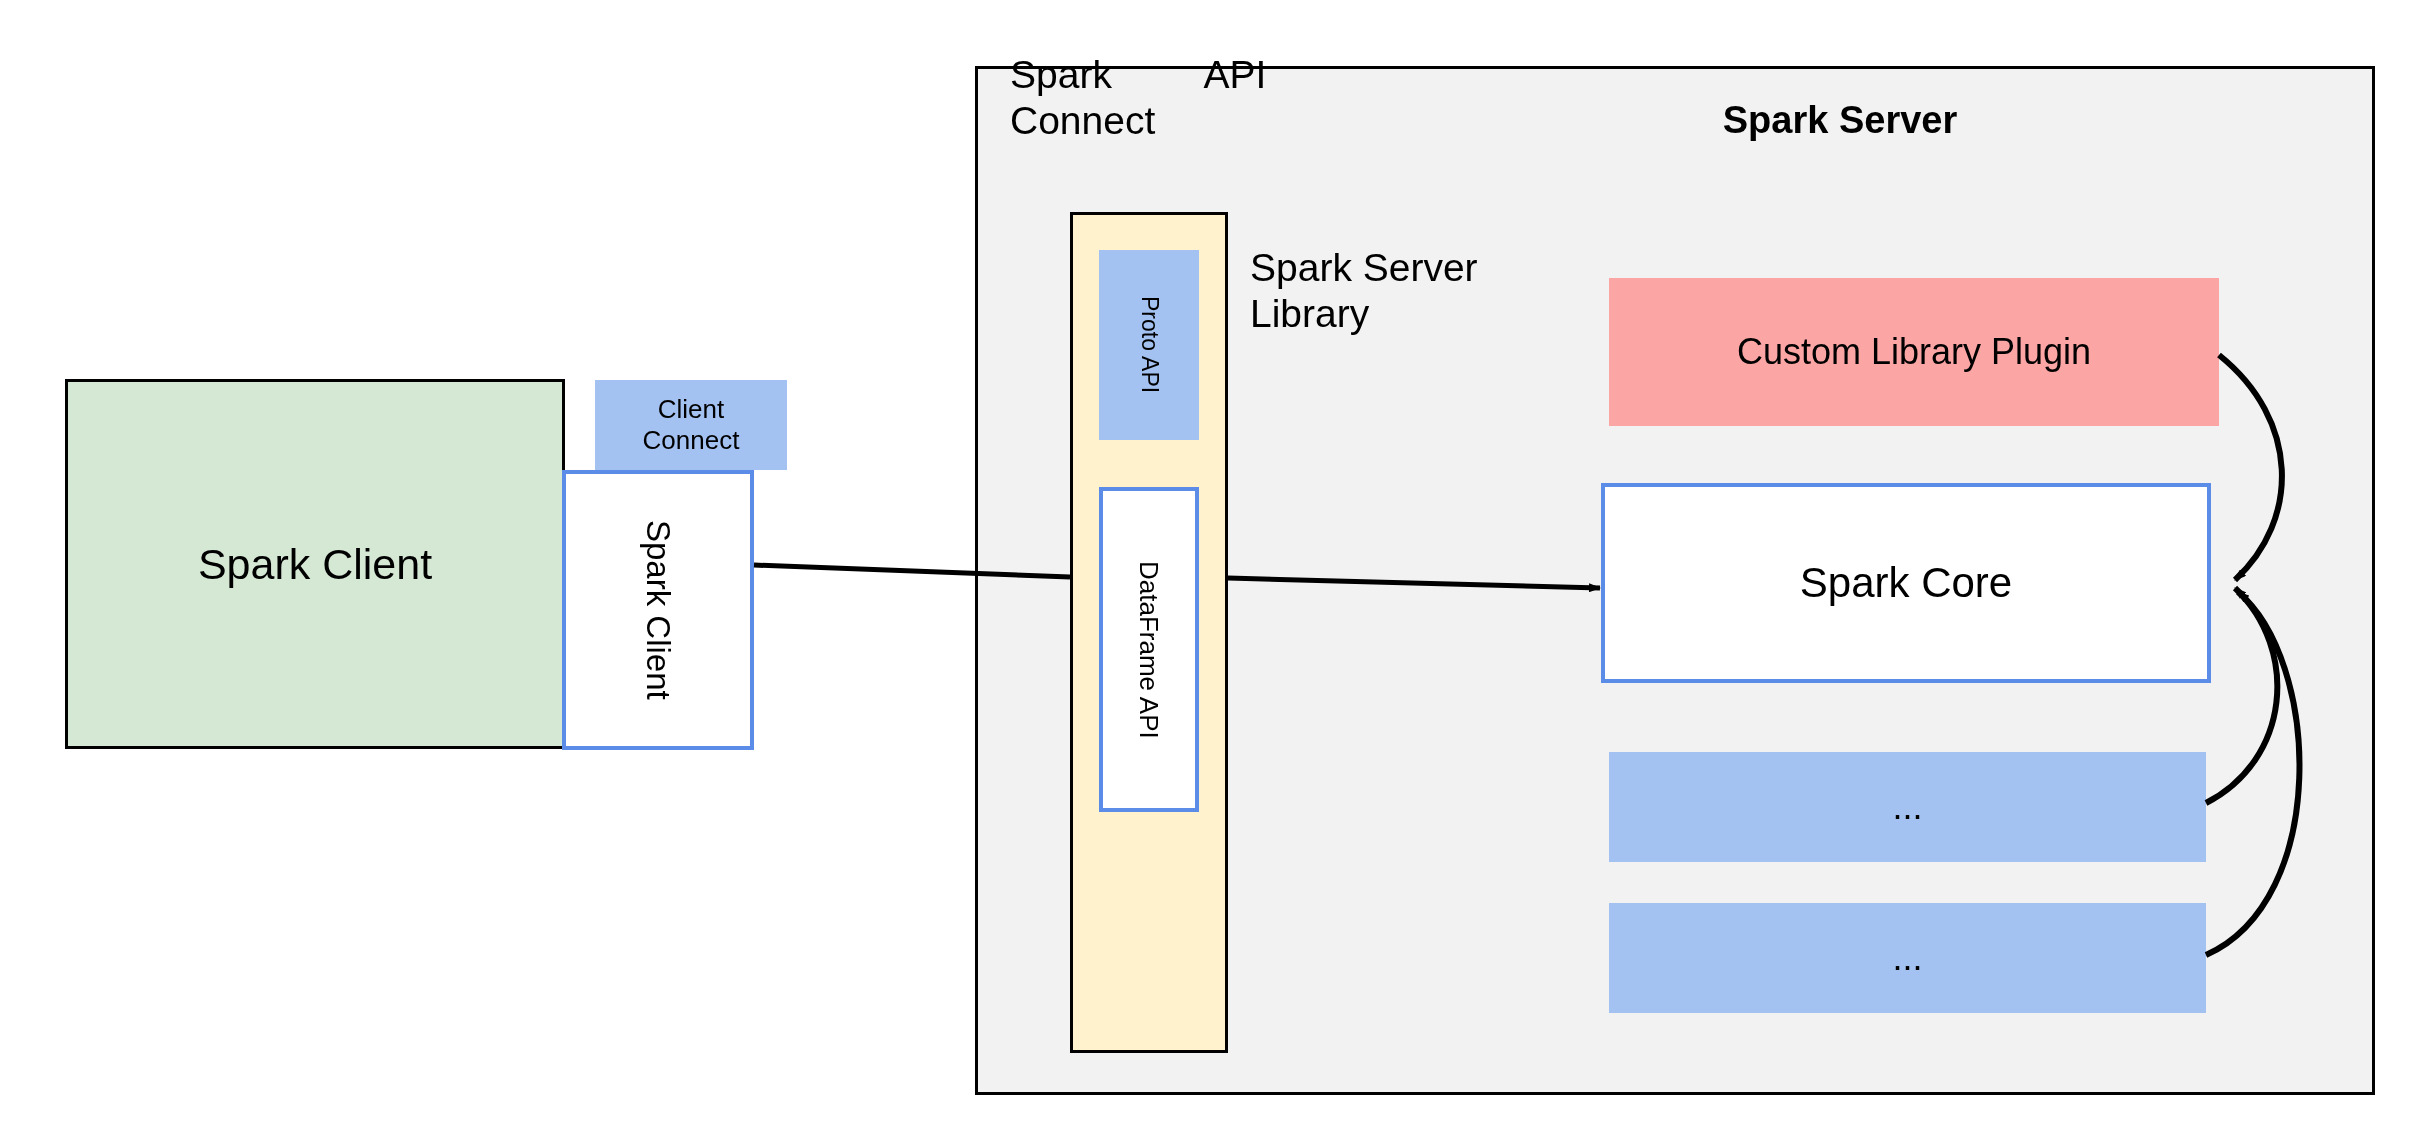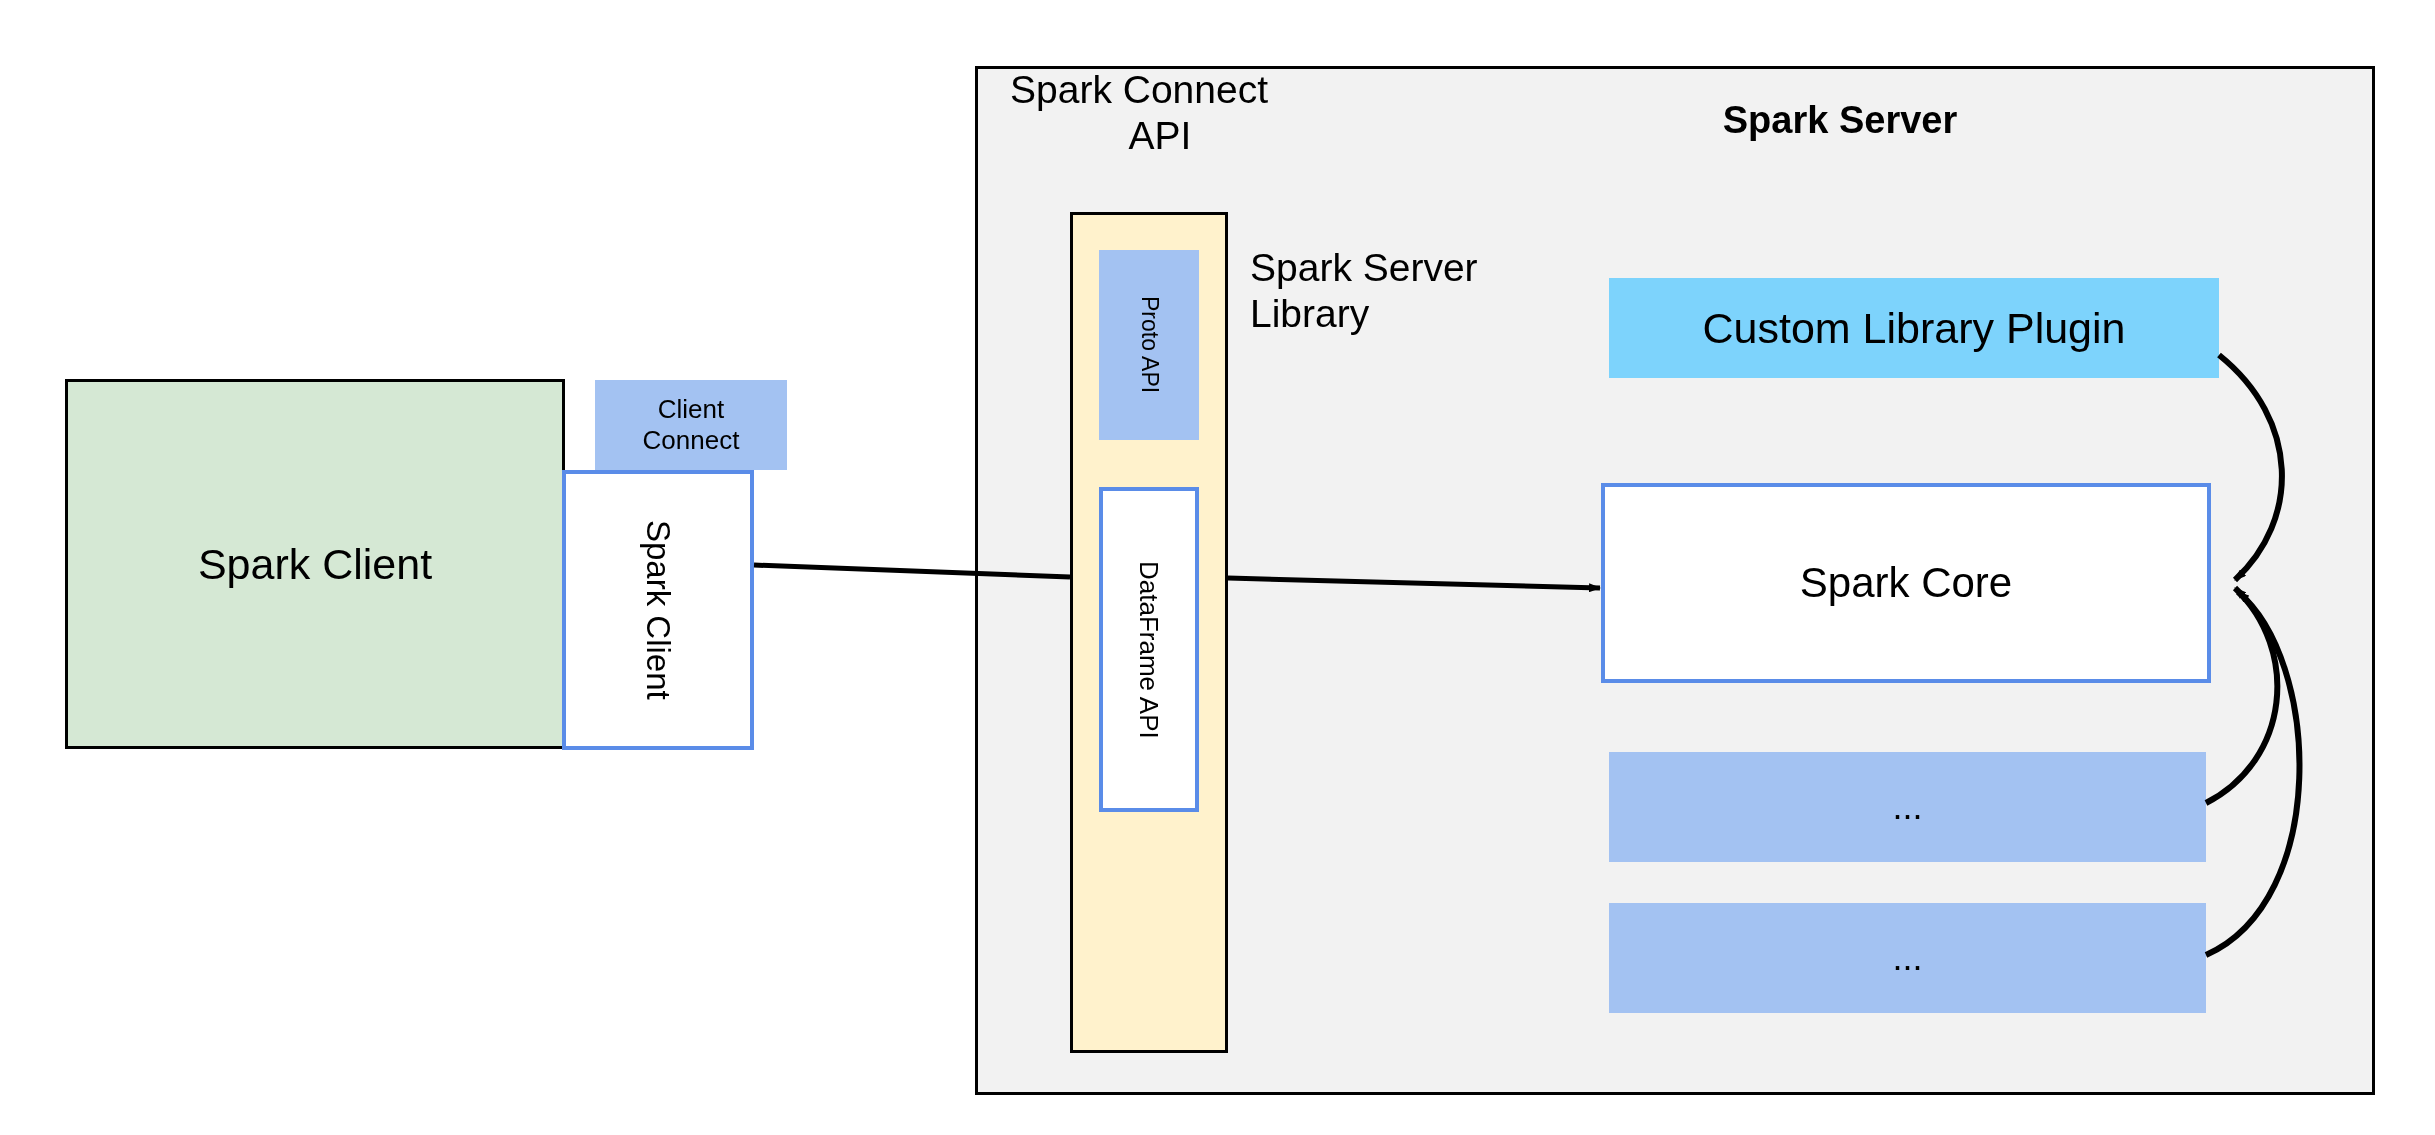--- a/index.html
+++ b/index.html
@@ -71,27 +71,26 @@
     top: 66px;
     width: 1400px;
     height: 1029px;
     background: #f2f2f2;
     border: 3px solid #000000;
     display: block;
     z-index: 1;
   }
   #spark-connect-api-label {
     left: 1010px;
-    top: 68px;
+    top: 52px;
     width: 300px;
     height: 90px;
     font-size: 39px;
     z-index: 4;
     align-items: flex-start;
-    flex-direction: column;
   }
   #spark-connect-api-label .l1 { width: 100%; text-align: left; }
   #spark-connect-api-label .l2 { width: 100%; text-align: center; }
 
   #server-title {
     left: 1660px;
     top: 95px;
     width: 360px;
     height: 50px;
     font-size: 38px;
@@ -141,23 +140,23 @@
     flex-direction: column;
     align-items: flex-start;
   }
   #server-library-label div { text-align: left; }
 
   
   #custom-library-plugin {
     left: 1609px;
     top: 278px;
     width: 610px;
-    height: 100px;
-    background: #7dd3fc;
-    font-size: 43px;
+    height: 148px;
+    background: #fca5a5;
+    font-size: 36px;
     z-index: 2;
   }
   #spark-core {
     left: 1601px;
     top: 483px;
     width: 610px;
     height: 200px;
     background: #ffffff;
     border: 4px solid #5a8ce8;
     font-size: 42px;

